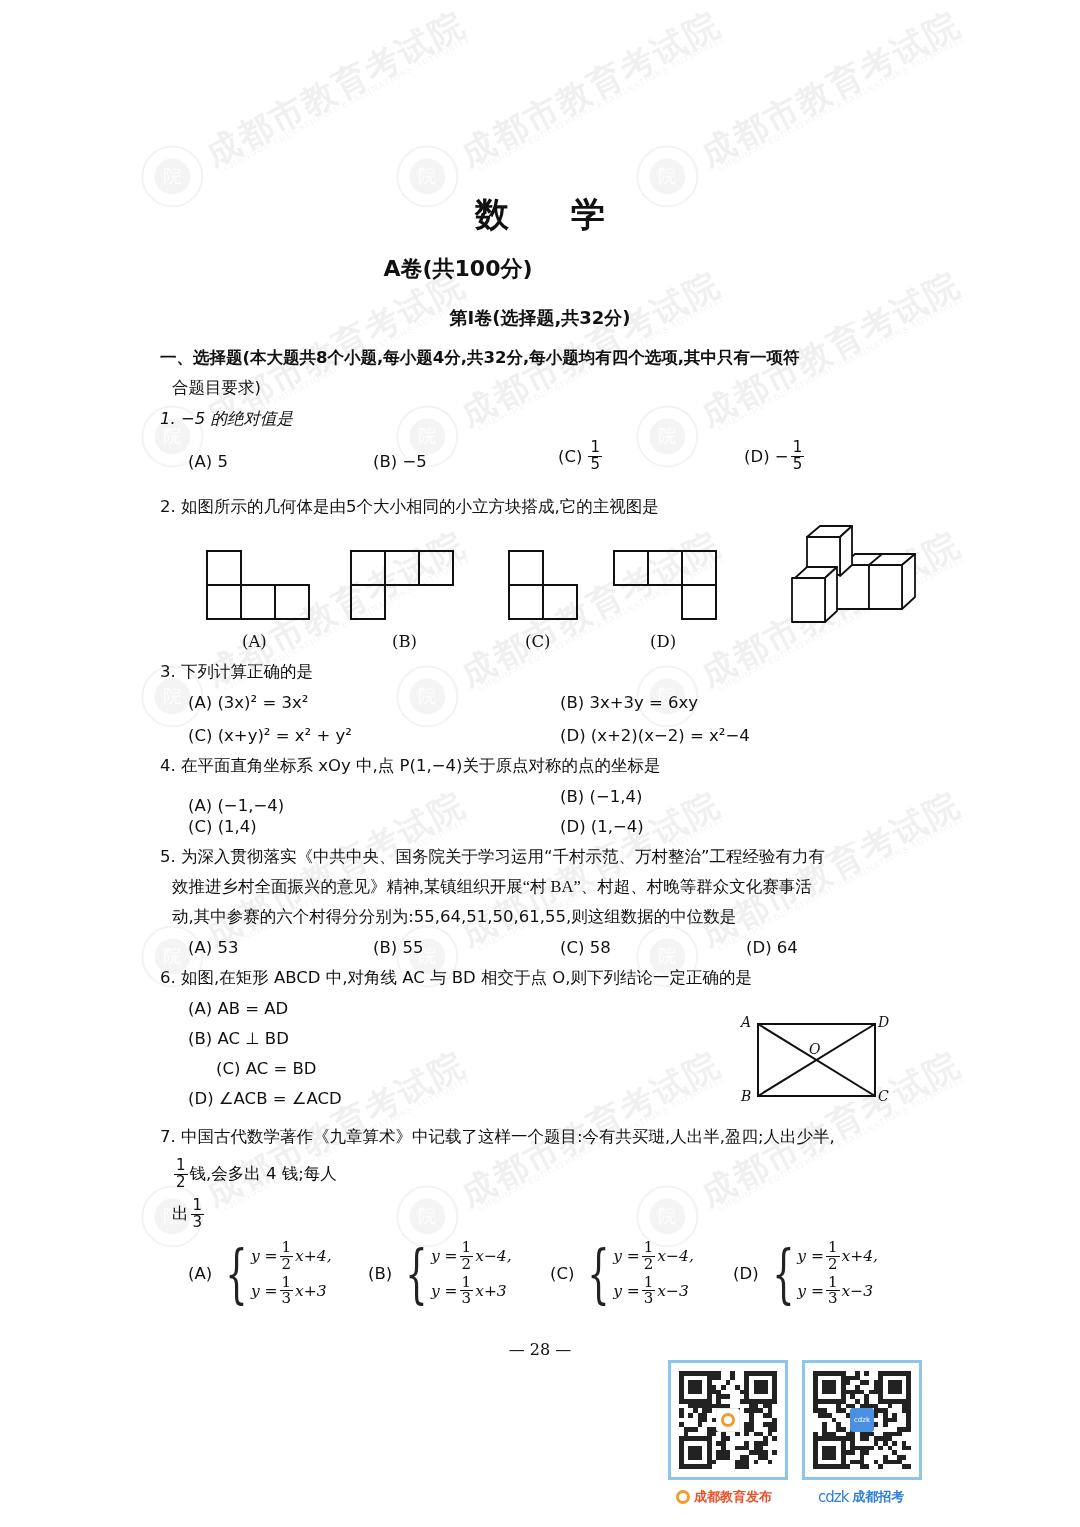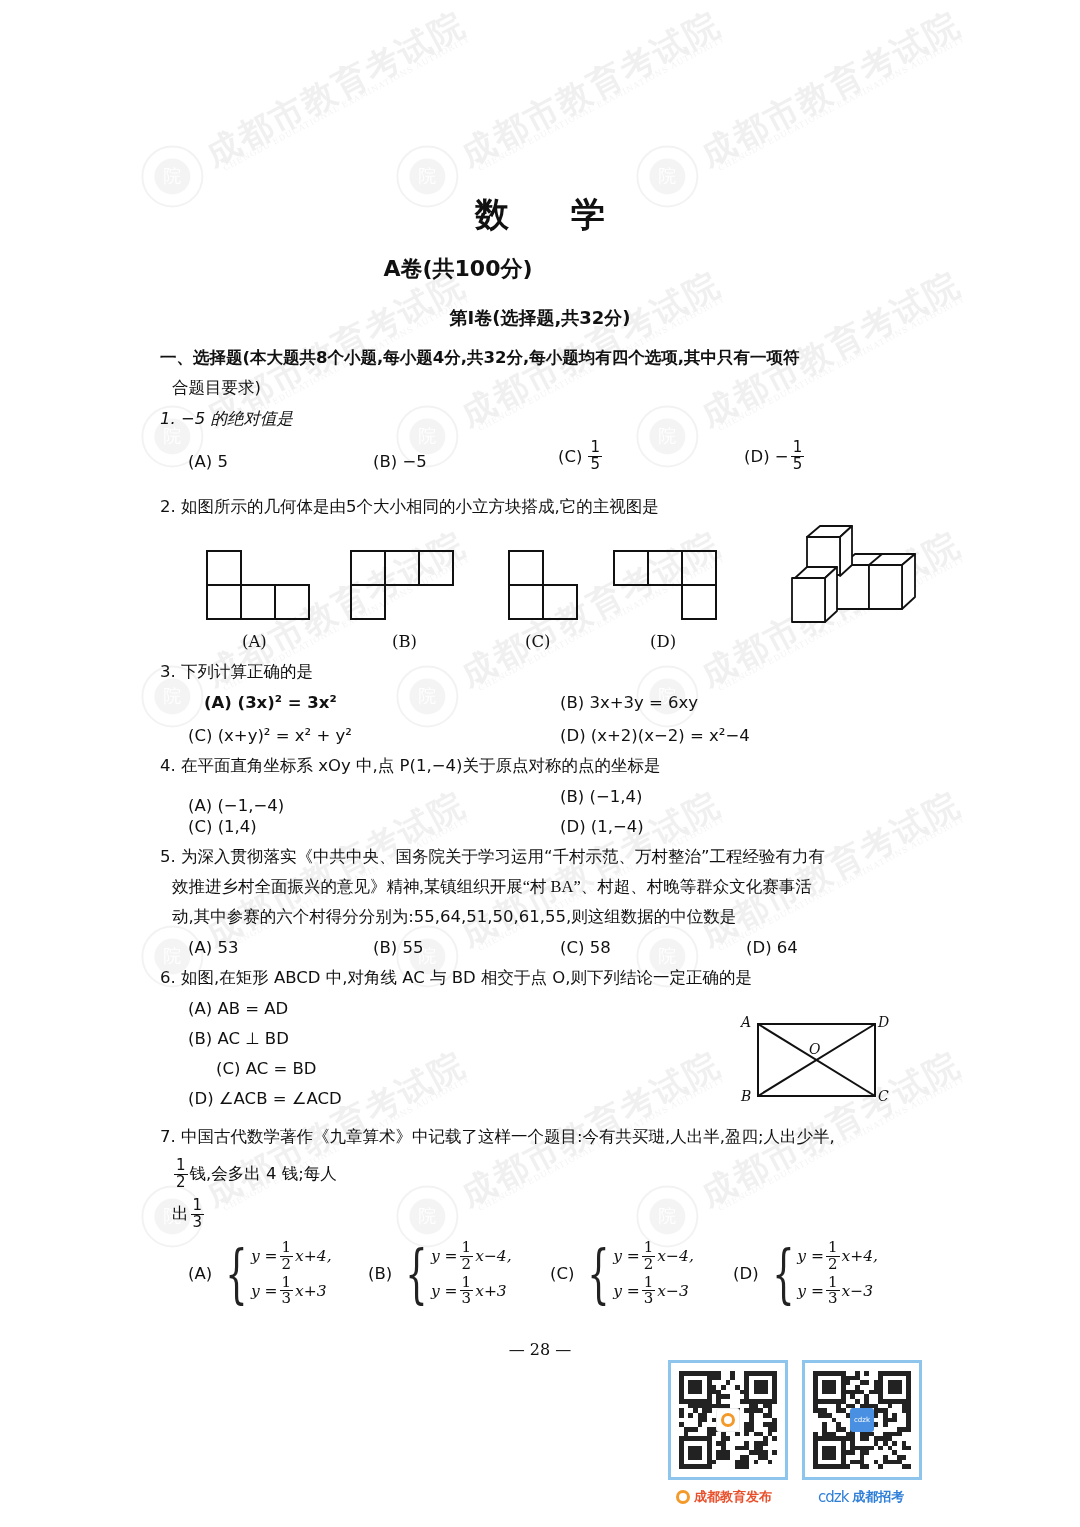--- a/index.html
+++ b/index.html
@@ -246,21 +246,21 @@
 
       <polygon points="10,56 22,45 52,45 40,56"></polygon>
       <polygon points="40,56 52,45 52,89 40,100"></polygon>
       <rect x="7" y="56" width="33" height="44"></rect>
     </g>
   </svg>
 
   <div class="line" style="top:662px;">
     <span>3.</span> <span>下列计算正确的是</span>
   </div>
-  <div class="opt" style="left:204px; top:693px;font-weight:bold;">(A) (3x)² = 3x²</div>
+  <div class="opt" style="left:188px; top:693px;">(A) (3x)² = 3x²</div>
   <div class="opt" style="left:560px; top:693px;">(B) 3x+3y = 6xy</div>
   <div class="opt" style="left:188px; top:726px;">(C) (x+y)² = x² + y²</div>
   <div class="opt" style="left:560px; top:726px;">(D) (x+2)(x−2) = x²−4</div>
 
   <div class="line" style="top:756px;">
     <span>4.</span> <span>在平面直角坐标系 xOy 中,点 P(1,−4)关于原点对称的点的坐标是</span>
   </div>
   <div class="opt" style="left:188px; top:787px;margin-top:9px;">(A) (−1,−4)</div>
   <div class="opt" style="left:560px; top:787px;">(B) (−1,4)</div>
   <div class="opt" style="left:188px; top:817px;">(C) (1,4)</div>

